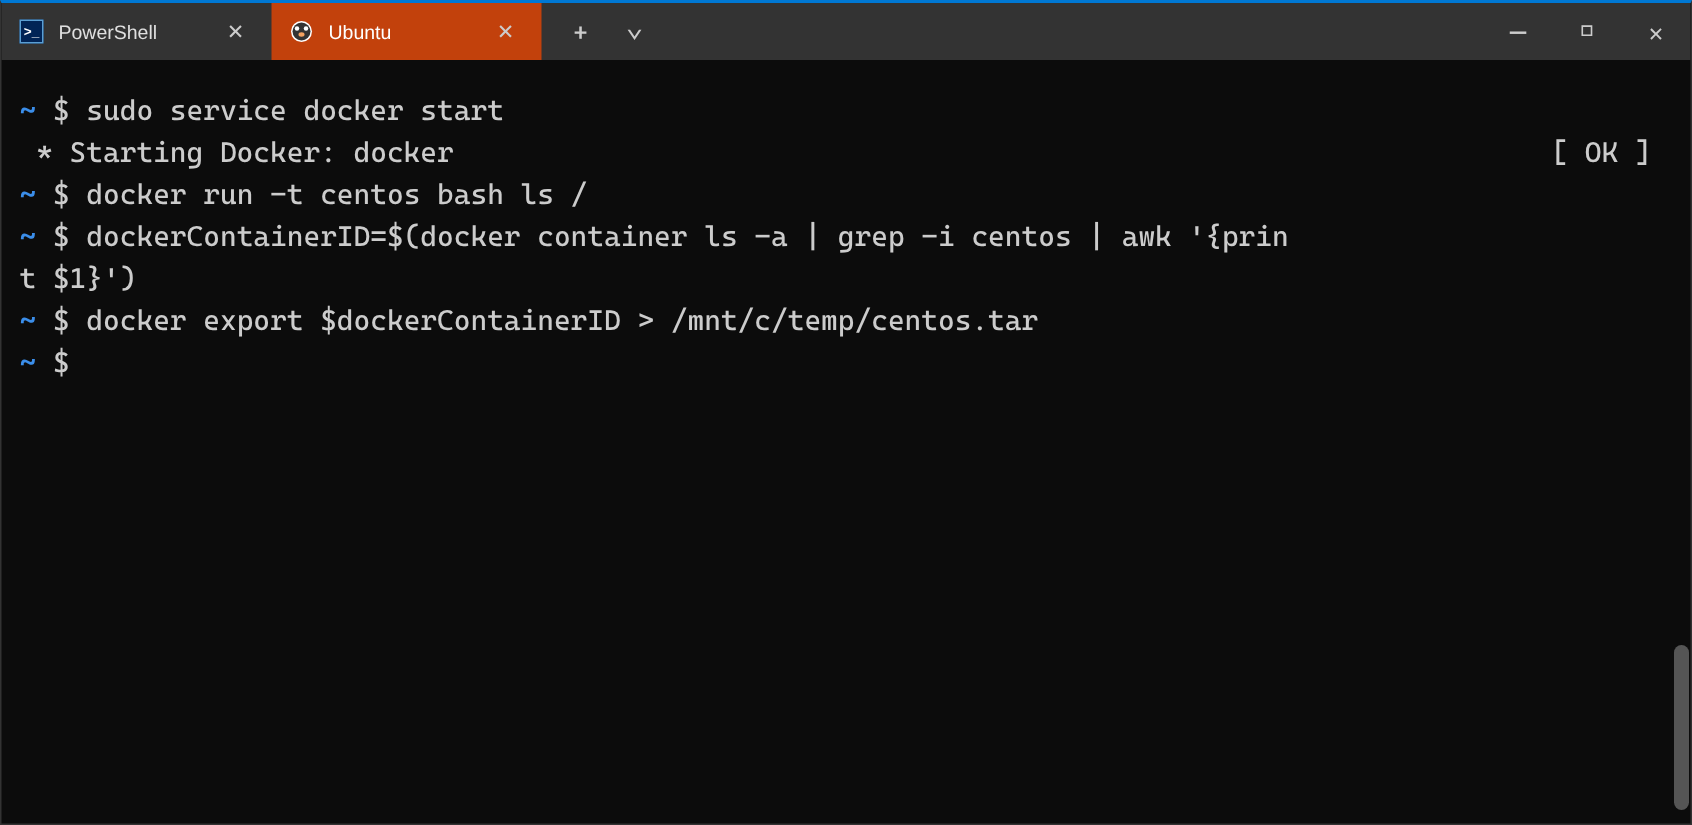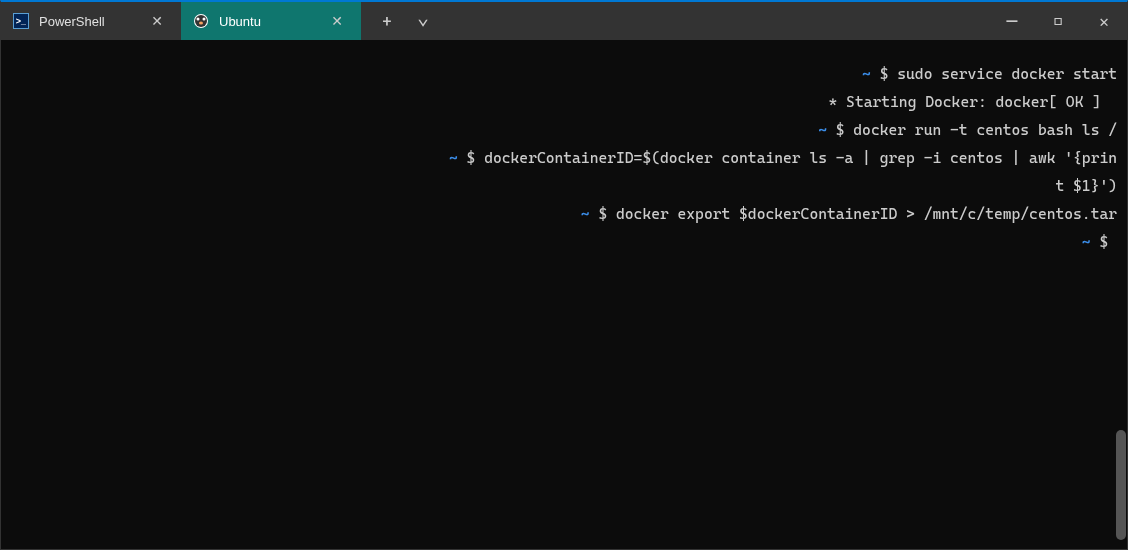--- a/index.html
+++ b/index.html
@@ -30,21 +30,21 @@
       font-family: 'Segoe UI', sans-serif;
       font-size: 13px;
       cursor: pointer;
       position: relative;
     }
     .tab.inactive {
       background: #333333;
       color: #e0e0e0;
     }
     .tab.active {
-      background: #0f766e;
+      background: #c2410c;
       color: #ffffff;
     }
     .tab-icon {
       width: 16px;
       height: 16px;
       margin-right: 10px;
       display: flex;
       align-items: center;
       justify-content: center;
     }
@@ -86,26 +86,25 @@
       width: 46px;
       height: 38px;
       display: flex;
       align-items: center;
       justify-content: center;
       color: #ccc;
       cursor: pointer;
     }
     .terminal-content {
       padding: 20px 10px 10px 12px;
-      font-size: 15px;
+      font-size: 19px;
       line-height: 28px;
       color: #cccccc;
       white-space: pre;
       letter-spacing: 0px;
-      text-align: right;
     }
     .prompt-tilde {
       color: #3b8eea;
     }
     .prompt-dollar {
       color: #cccccc;
     }
     .cmd-text {
       color: #cccccc;
     }

